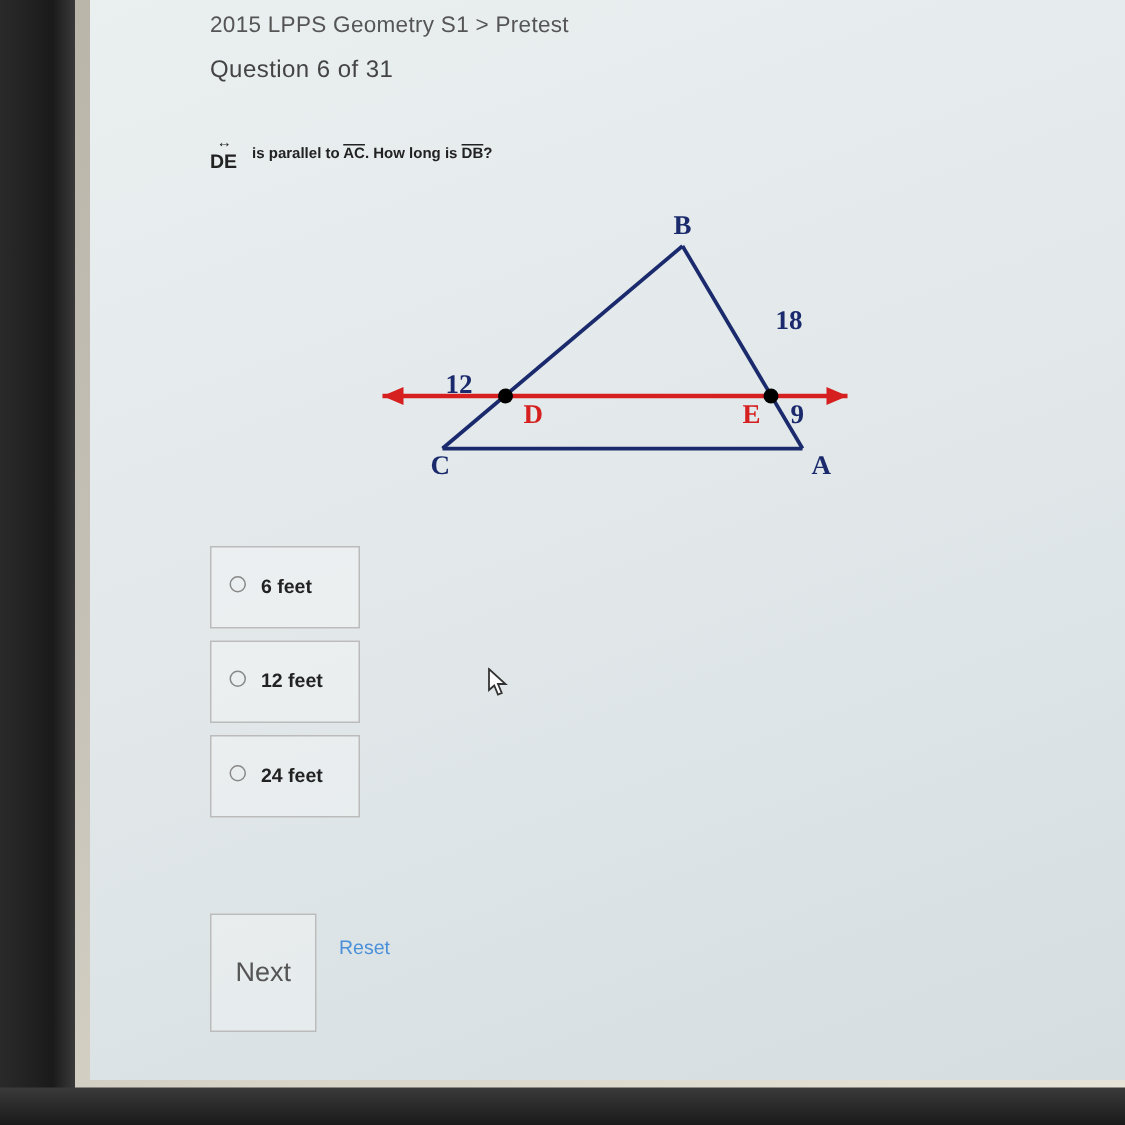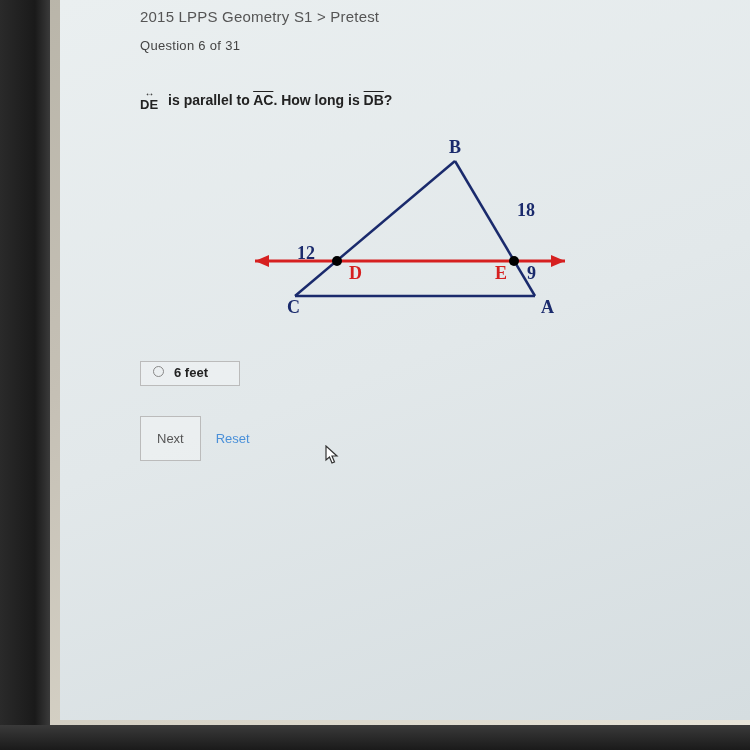--- a/index.html
+++ b/index.html
@@ -36,21 +36,21 @@
       padding: 8px 80px 8px 80px;
       font-size: 15px;
       font-weight: 400;
       color: #555;
       letter-spacing: 0.2px;
     }
     .content {
       padding: 5px 80px 20px 80px;
     }
     .question-header {
-      font-size: 13px;
+      font-size: 16px;
       font-weight: 300;
       color: #444;
       letter-spacing: 0.3px;
       margin-bottom: 35px;
     }
     .question-row {
       display: flex;
       align-items: center;
       gap: 10px;
       margin-bottom: 20px;
@@ -59,39 +59,39 @@
       display: inline-flex;
       flex-direction: column;
       align-items: center;
       line-height: 1;
       font-size: 13px;
       font-weight: bold;
       color: #222;
     }
     .line-de .arrows { font-size: 10px; letter-spacing: -1px; }
     .question-text {
-      font-size: 14px;
+      font-size: 10px;
       font-weight: bold;
       color: #222;
     }
     .overline { text-decoration: overline; }
     .figure {
       margin: 0 auto 30px auto;
       display: block;
     }
     .options {
       display: flex;
       flex-direction: column;
       gap: 8px;
       margin-bottom: 30px;
     }
     .option {
       border: 1px solid #bbb;
       background: rgba(255,255,255,0.3);
-      padding: 3px 12px;
+      padding: 18px 12px;
       display: flex;
       align-items: flex-start;
       gap: 10px;
       width: 100px;
       font-size: 13px;
       font-weight: bold;
       color: #222;
       cursor: pointer;
     }
     .option .radio {
@@ -104,24 +104,25 @@
     }
     .option .opt-text { line-height: 1.3; }
     .buttons {
       display: flex;
       gap: 15px;
       align-items: center;
     }
     .btn-next {
       border: 1px solid #bbb;
       background: rgba(255,255,255,0.3);
-      padding: 14px 16px;
-      font-size: 13px;
+      padding: 28px 16px;
+      font-size: 18px;
       color: #555;
       cursor: pointer;
+      margin-top: 34px;
     }
     .btn-reset {
       background: none;
       border: none;
       font-size: 13px;
       color: #4a90d9;
       cursor: pointer;
     }
     .cursor-icon {
       position: absolute;
@@ -174,20 +175,28 @@
       <text x="312" y="148" font-family="Georgia, serif" font-size="18" font-weight="bold" fill="#1a2a6c">9</text>
       <text x="72" y="182" font-family="Georgia, serif" font-size="18" font-weight="bold" fill="#1a2a6c">C</text>
       <text x="326" y="182" font-family="Georgia, serif" font-size="18" font-weight="bold" fill="#1a2a6c">A</text>
     </svg>
 
     <div class="options">
       <label class="option">
         <span class="radio"></span>
         <span class="opt-text">6 feet</span>
       </label>
+      <label class="option">
+        <span class="radio"></span>
+        <span class="opt-text">12 feet</span>
+      </label>
+      <label class="option">
+        <span class="radio"></span>
+        <span class="opt-text">24 feet</span>
+      </label>
     </div>
 
     <div class="buttons">
       <button class="btn-next">Next</button>
       <button class="btn-reset">Reset</button>
     </div>
   </div>
 
   <svg class="cursor-icon" width="16" height="20" viewBox="0 0 16 20">
     <path d="M1,1 L1,15 L4.5,12 L7,18 L9.5,17 L7,11 L12,11 Z" fill="#fff" stroke="#333" stroke-width="1.2"></path>

